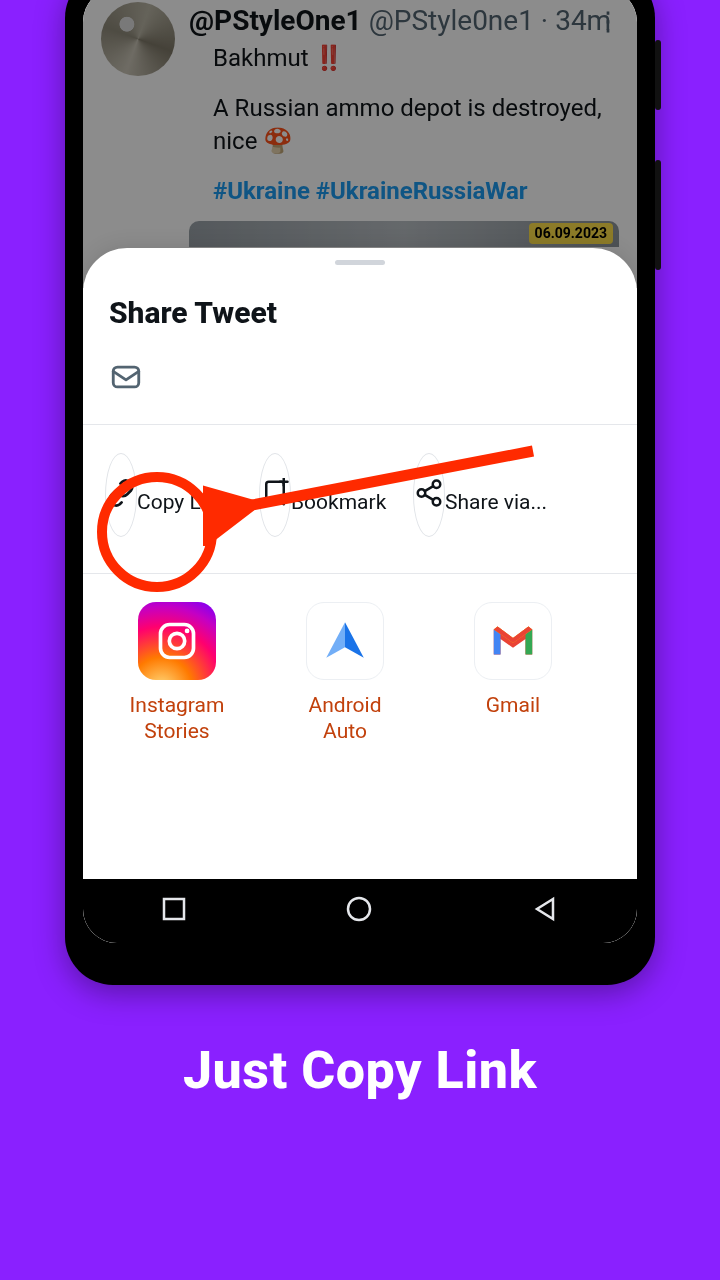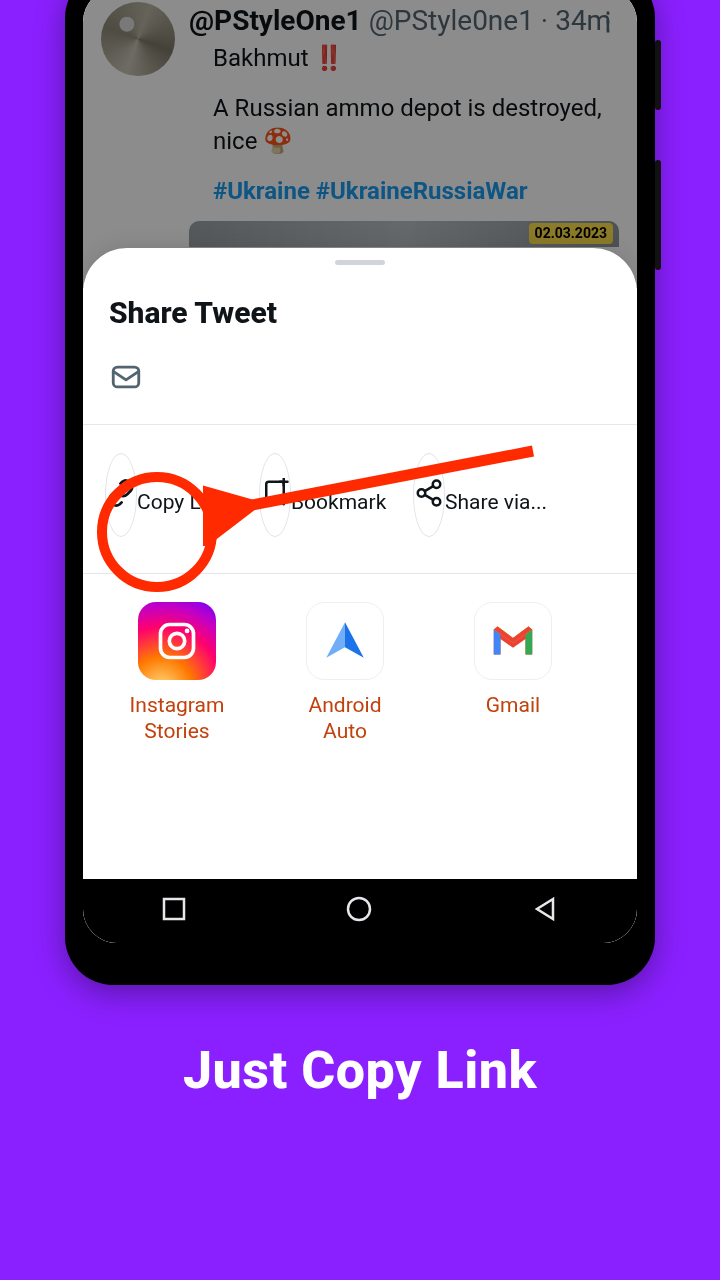--- a/index.html
+++ b/index.html
@@ -216,21 +216,21 @@
           </div>
           <div class="tweet-text">
             <span>Bakhmut </span><span>‼️</span>
           </div>
           <div class="tweet-text tweet-para">A Russian ammo depot is destroyed, nice 🍄</div>
           <div class="tweet-text tweet-para">
             <span class="hl">#Ukraine</span>
             <span class="hl">#UkraineRussiaWar</span>
           </div>
           <div class="media-strip">
-            <span class="date-badge">02.03.2023</span>
+            <span class="date-badge">06.09.2023</span>
           </div>
         </div>
       </div>
       <div class="more-dots">⋮</div>
       <div class="dim-overlay"></div>
     </div>
 
     <div class="sheet">
       <div class="grabber"></div>
       <div class="sheet-title">Share Tweet</div>

